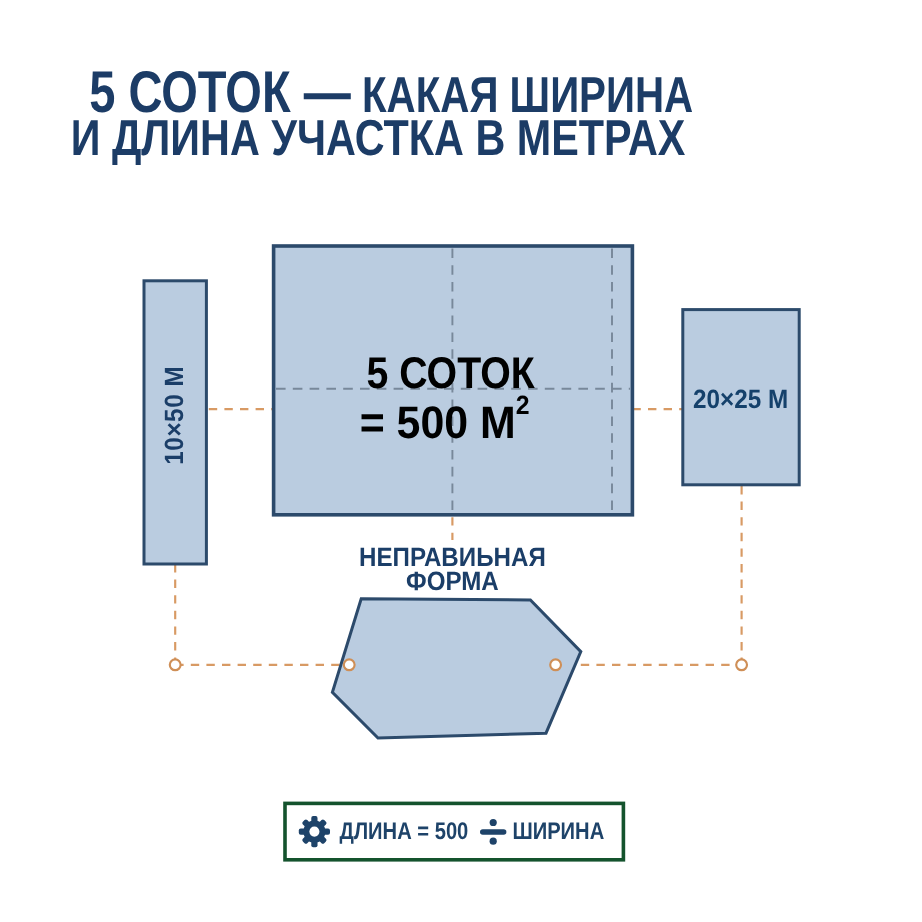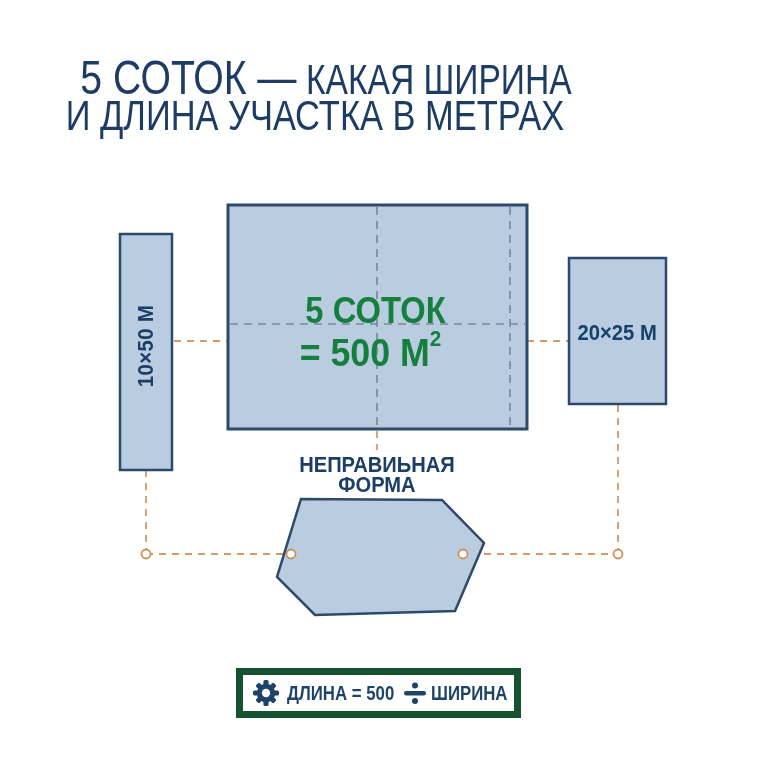--- a/index.html
+++ b/index.html
@@ -2,30 +2,30 @@
 <html><head>
 <meta charset="utf-8">
 <style>
   html,body{margin:0;padding:0;background:#fff;}
   #stage{position:relative;width:768px;height:768px;background:#ffffff;overflow:hidden;
          font-family:"Liberation Sans", sans-serif;color:#1b3e68;}
   #diagram{position:absolute;left:0;top:0;}
 
   
   .title{position:absolute;left:0;top:52px;width:640px;text-align:center;
-         font-weight:normal;color:#1c3c66;line-height:40px;}
+         font-weight:bold;color:#1c3c66;line-height:40px;}
   .title .l1{font-size:42px;white-space:nowrap;transform:scaleX(0.80);transform-origin:50% 0;
              position:relative;left:6px;top:5px;}
   .title .l1 .big{font-size:49px;}
   .title .l2{font-size:42px;margin-top:1px;white-space:nowrap;transform:scaleX(0.82);
              transform-origin:50% 0;position:relative;left:-5px;}
 
   
   .main-label{position:absolute;left:228px;top:205px;width:299px;height:224px;
-              font-weight:bold;color:#15803d;text-align:center;}
+              font-weight:bold;color:#000000;text-align:center;}
   .main-label .ml1{position:absolute;left:-2px;width:100%;top:87px;font-size:37px;line-height:37px;
                    transform:scaleX(0.885);transform-origin:50% 0;white-space:nowrap;}
   .main-label .ml2{position:absolute;left:-7px;width:100%;top:129px;font-size:38px;line-height:38px;
                    transform:scaleX(0.94);transform-origin:50% 0;white-space:nowrap;}
   .main-label sup{font-size:22px;line-height:0;position:relative;top:-6px;}
 
   
   .left-label{position:absolute;left:120px;top:234px;width:52px;height:236px;
               display:flex;align-items:center;justify-content:center;}
   .left-label span{transform:rotate(-90deg) scaleX(0.92);white-space:nowrap;font-weight:bold;
@@ -37,21 +37,21 @@
                font-weight:bold;font-size:22px;color:#15416b;padding-top:3px;box-sizing:border-box;}
   .right-label .inner{transform:scaleX(0.92);white-space:nowrap;}
 
   
   .hex-label{position:absolute;left:277px;top:455px;width:200px;text-align:center;
              font-weight:bold;font-size:22px;line-height:20px;color:#1b3e68;}
   .hex-label div{transform:scaleX(0.915);transform-origin:50% 50%;white-space:nowrap;}
 
   
   .formula{position:absolute;left:236px;top:668px;width:285px;height:50px;
-           border:7px solid #14532d;background:#fff;box-sizing:border-box;
+           border:3px solid #14532d;background:#fff;box-sizing:border-box;
            display:flex;align-items:center;justify-content:flex-start;padding-left:9px;}
   .formula .ftext{font-weight:bold;font-size:20px;color:#1e4369;white-space:nowrap;
                   transform:scaleX(0.84);transform-origin:0 50%;}
   .formula .gear{flex:0 0 auto;display:block;margin-right:7px;}
   .formula .divide{flex:0 0 auto;display:block;margin:0 4px 0 -12px;}
 </style>
 </head>
 <body>
 
 <div id="stage">

